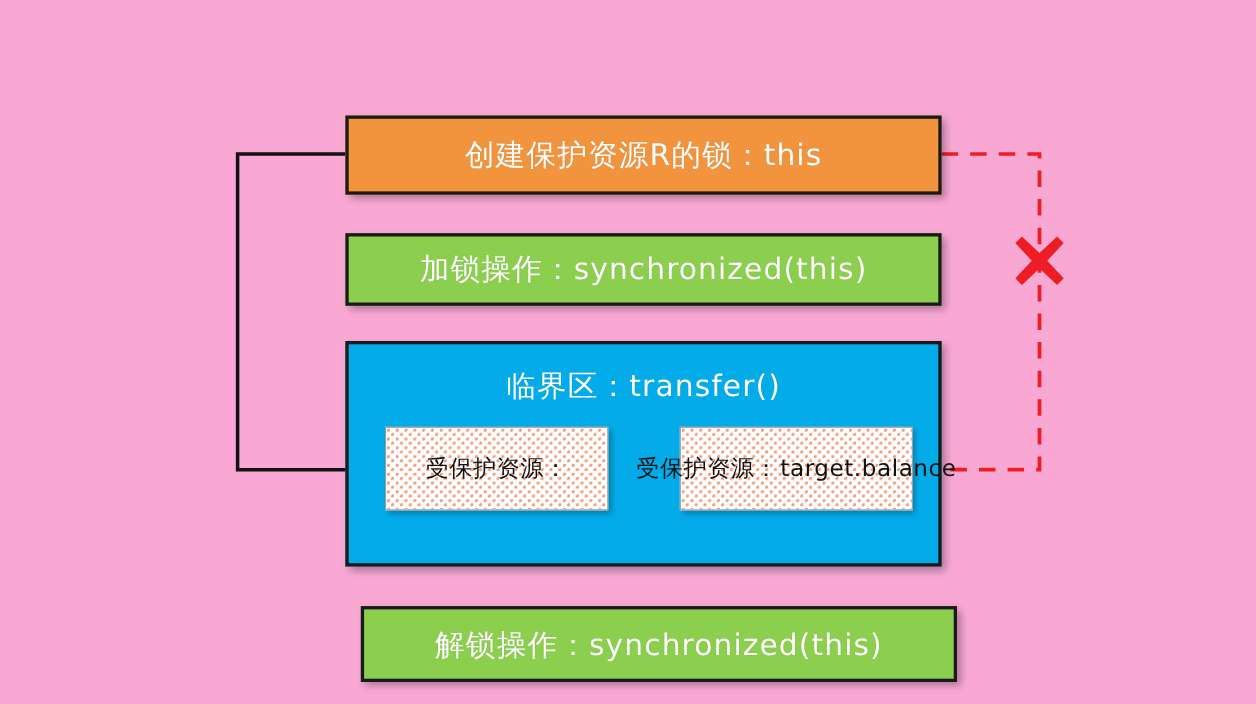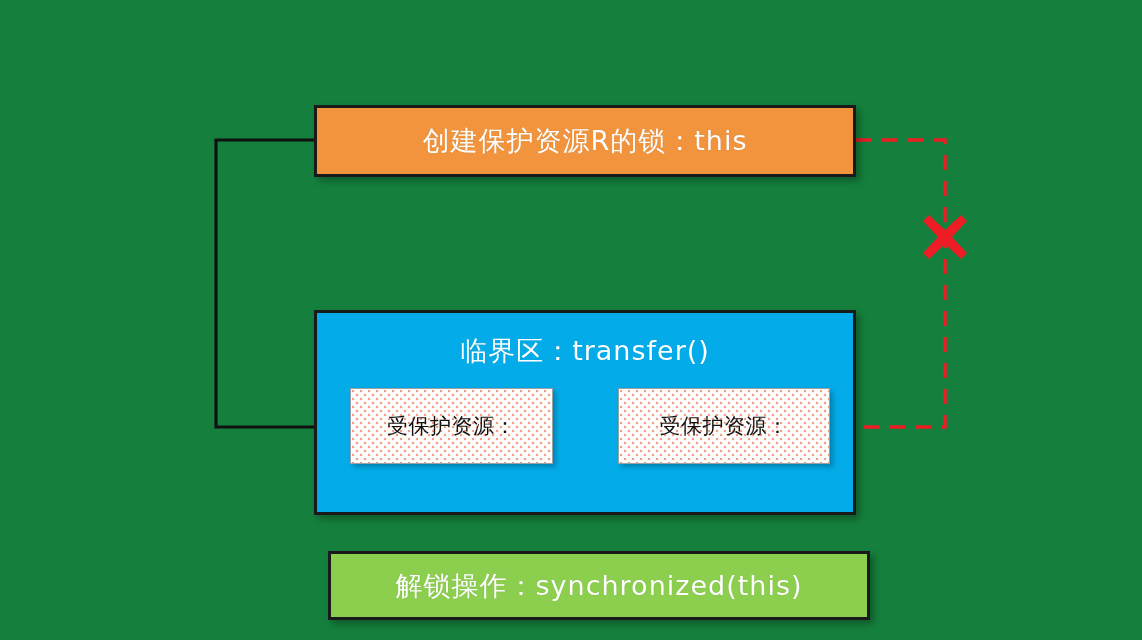--- a/index.html
+++ b/index.html
@@ -9,21 +9,21 @@
     height: 640px;
     background: #ffffff;
     overflow: hidden;
     font-family: "Liberation Sans", sans-serif;
   }
 
   #canvas {
     position: relative;
     width: 1142px;
     height: 640px;
-    background: #15803d;
+    background: #f9a8d4;
   }
 
   
   .block {
     position: absolute;
     border: 3px solid #1a1a1a;
     box-shadow: 4px 4px 7px rgba(0,0,0,0.30);
     display: flex;
     align-items: center;
     justify-content: center;
@@ -135,33 +135,37 @@
 
   <svg id="x-marker" viewBox="0 0 52 52" width="52" height="52">
     <path d="M 10 4 L 26 19 L 42 4 L 48 10 L 33 26 L 48 42 L 42 48
              L 26 33 L 10 48 L 4 42 L 19 26 L 4 10 Z" fill="#EE1C25"></path>
   </svg>
 
   <div class="block" id="box-create-lock">
     <span class="block-label">创建保护资源R的锁：this</span>
   </div>
 
+  <div class="block" id="box-lock-op">
+    <span class="block-label">加锁操作：synchronized(this)</span>
+  </div>
 
   <div class="block" id="box-critical">
 
     <div id="critical-title">
       <span class="block-label">临界区：transfer()</span>
     </div>
   </div>
 
   <div class="resource-box" id="res-this">
     <span class="resource-line">受保护资源：</span>
   </div>
 
   <div class="resource-box" id="res-target">
     <span class="resource-line">受保护资源：</span>
+    <span class="resource-line">target.balance</span>
   </div>
 
   <div class="block" id="box-unlock-op">
     <span class="block-label">解锁操作：synchronized(this)</span>
   </div>
 
 </div>
 
 </body></html>

